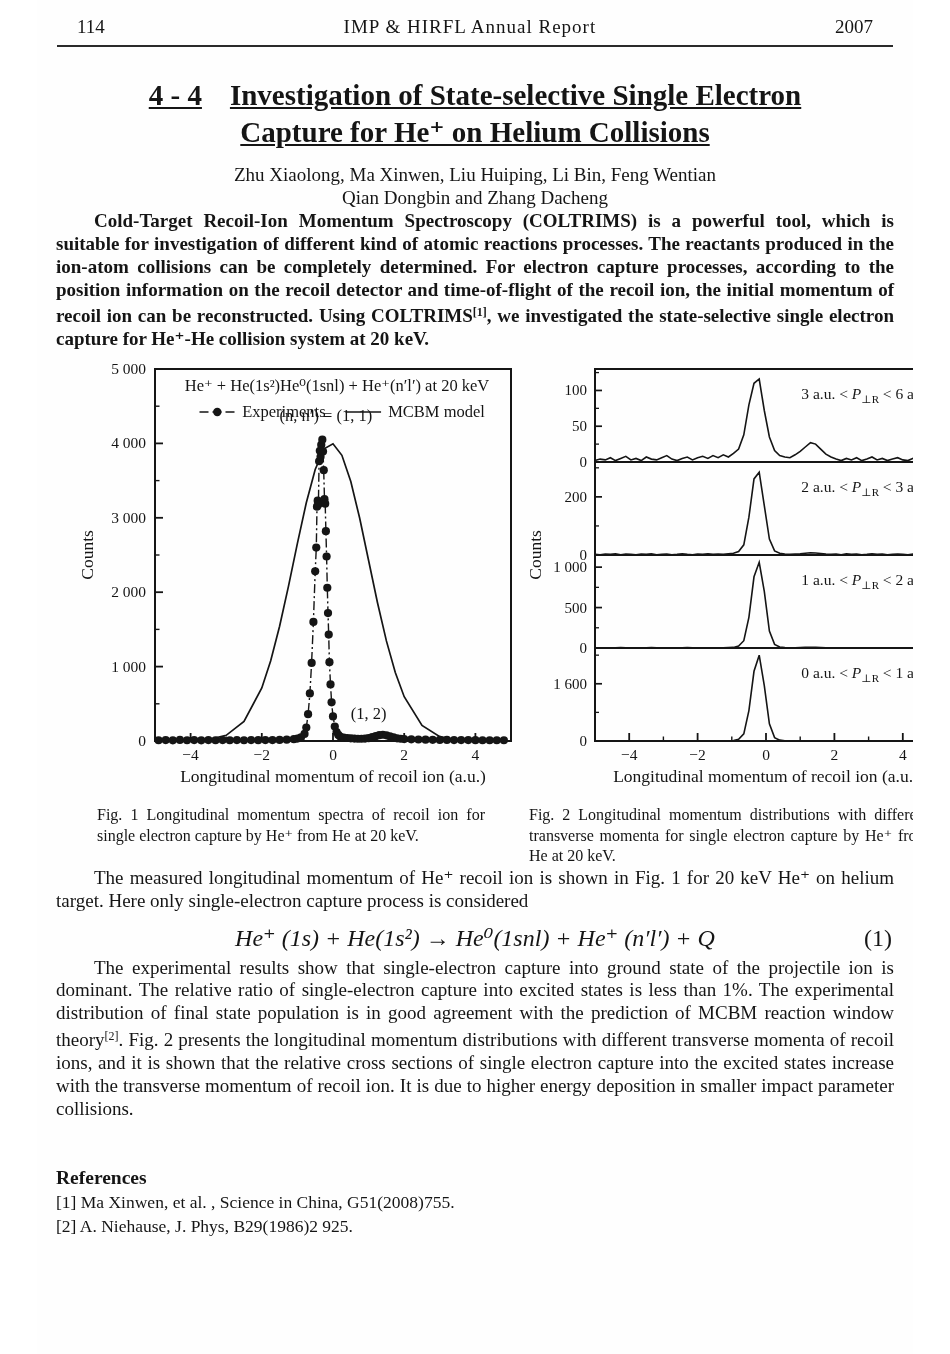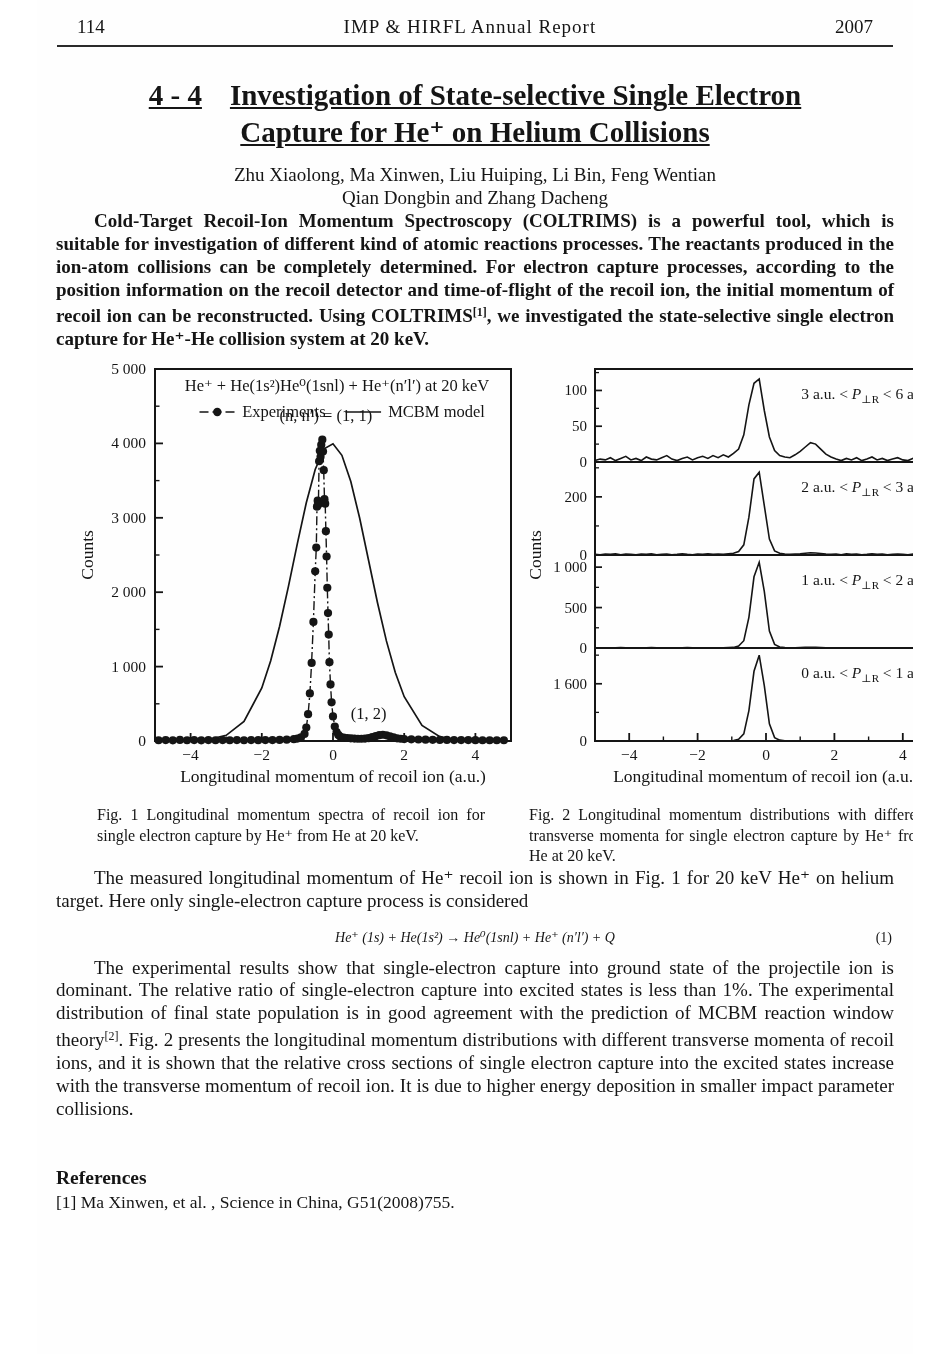--- a/index.html
+++ b/index.html
@@ -29,21 +29,21 @@
   .figcol{display:flex; flex-direction:column;}
   figure{margin:0;}
   figcaption{font-size:16px; line-height:20.5px; text-align:justify; margin-top:12px;}
   .cap1{padding:0 10px 0 24px; width:388px;}
   .cap2{padding:0 2px 0 6px; width:400px;}
   svg text{font-family:"Liberation Serif","DejaVu Serif",serif; fill:#151515;}
   
   .p2{margin-top:28px;}
   
   .eqrow{position:relative; margin:10px 19px 4px 19px; text-align:center;
-         font-size:14px; height:30px; line-height:30px;}
+         font-size:24px; height:30px; line-height:30px;}
   .eq-body{font-style:italic;}
   .eq-num{position:absolute; right:2px; top:0; font-style:normal;}
   .p3{margin-top:4px;}
   
   .refs-heading{margin:46px 19px 2px 19px; font-size:19.5px; font-weight:bold;}
   .refs{margin:1px 19px 0 19px; font-size:17.5px; line-height:23.5px;}
   .refs div{margin-top:1px;}
 </style>
 </head>
 <body>
@@ -300,15 +300,16 @@
     <span class="eq-num">(1)</span>
   </div>
 
   <div class="bodytext">
     <p class="p3"><span>The experimental results show that single-electron capture into ground state of the projectile ion is dominant.  The relative ratio of single-electron capture into excited states is less than 1%.  The experimental distribution of final state population is in good agreement with the prediction of MCBM reaction window theory</span><sup class="ref-sup">[2]</sup><span>.  Fig. 2 presents the longitudinal momentum distributions with different transverse momenta of recoil ions, and it is shown that the relative cross sections of single electron capture into the excited states increase with the transverse momentum of recoil ion.  It is due to higher energy deposition in smaller impact parameter collisions.</span></p>
   </div>
 
   <h3 class="refs-heading">References</h3>
   <div class="refs">
     <div>[1]  Ma Xinwen, et al. , Science in China, G51(2008)755.</div>
+    <div>[2]  A. Niehause, J. Phys, B29(1986)2 925.</div>
   </div>
 
 </div>
 
 </body></html>

